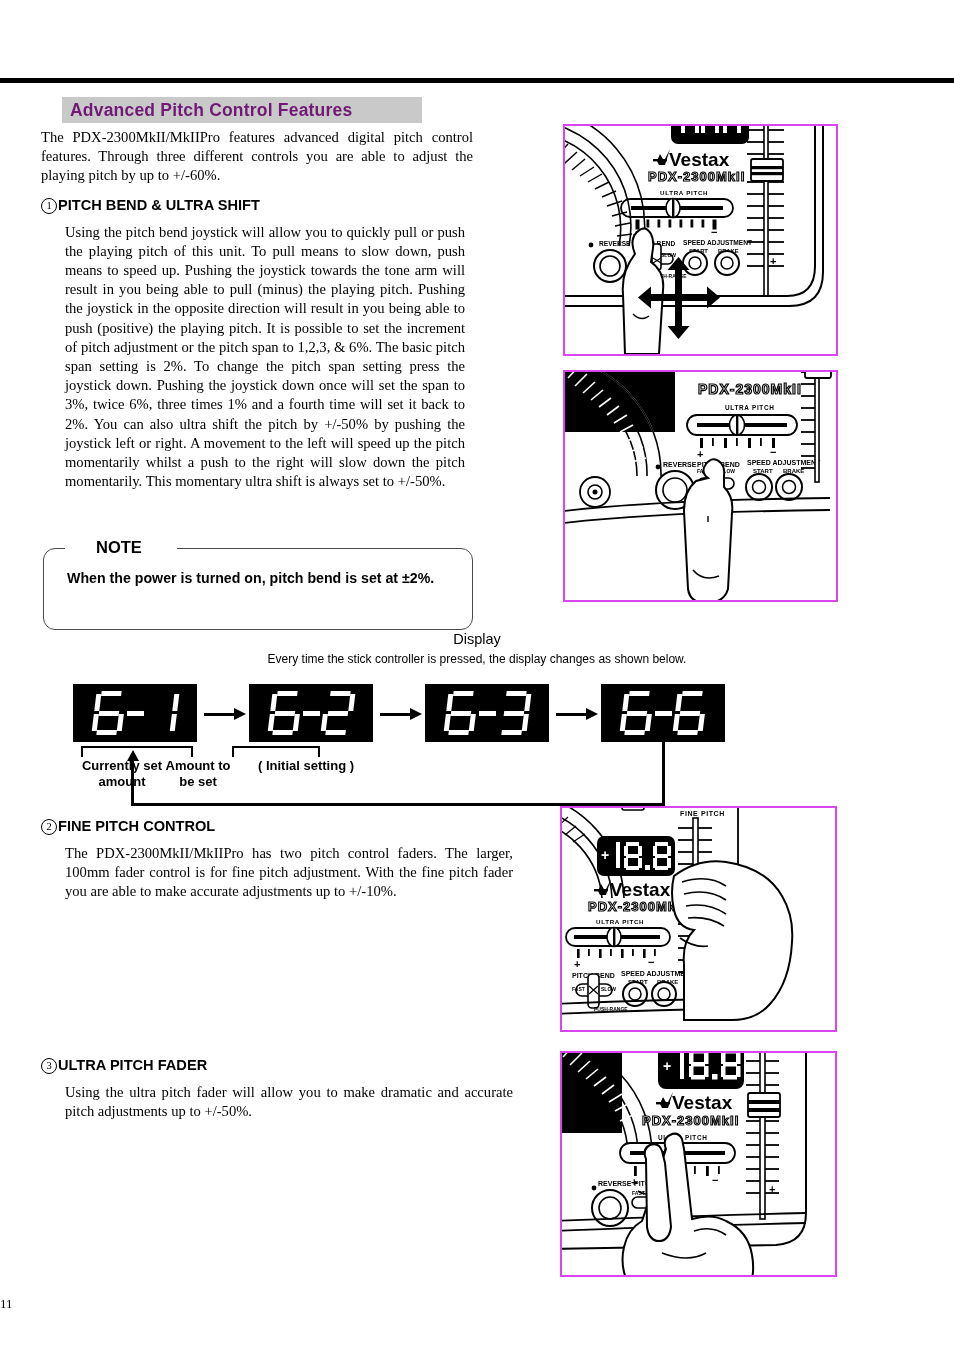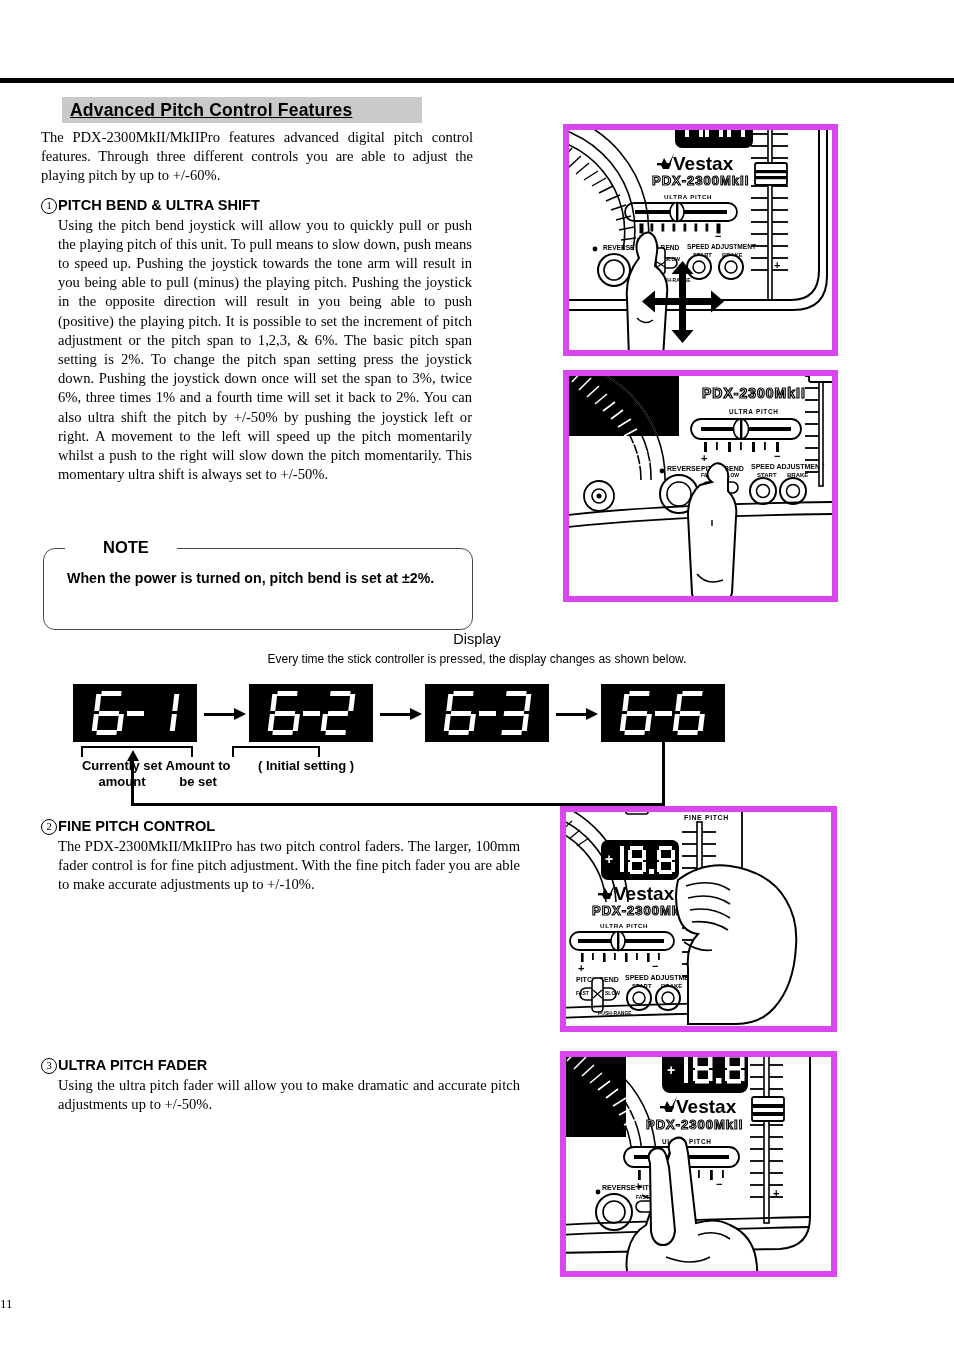--- a/index.html
+++ b/index.html
@@ -14,21 +14,21 @@
   .top-rule{position:absolute;left:0;top:78px;width:954px;height:5px;background:#000;}
 
   
   .heading-band{
     position:absolute;left:62px;top:97px;width:360px;height:26px;
     background:#c9c9c9;
   }
   .heading-text{
     position:absolute;left:70px;top:98px;width:350px;height:33px;
     font-family:"Liberation Sans", sans-serif;font-weight:bold;font-size:17.5px;
-    line-height:24px;letter-spacing:.2px;color:#000000;text-decoration:underline;
+    line-height:24px;letter-spacing:.2px;color:#701a75;
   }
 
   
   .leftcol{position:absolute;left:41px;top:128px;width:432px;}
   .intro{
     font-size:14.6px;line-height:19.2px;text-align:justify;
     text-justify:inter-word;margin:0;
   }
 
   .sec-head{
@@ -37,35 +37,35 @@
     margin:0;
   }
   .circ-num{
     display:inline-block;width:14px;height:14px;border:1.2px solid #000;
     border-radius:50%;font-size:10.5px;line-height:13px;text-align:center;
     font-family:"Liberation Serif", serif;font-weight:normal;
     position:relative;top:-1px;
   }
   .sec-body{
     font-size:14.6px;line-height:19.2px;text-align:justify;
-    margin:1px;padding-left:16px;
+    margin:8px;padding-left:16px;
   }
 
   
   .note-wrap{position:absolute;left:43px;top:548px;width:430px;height:82px;}
   .note-box{
     position:absolute;inset:0;border:1.4px solid #4a4a4a;border-radius:12px;
   }
   .note-mask{
     position:absolute;left:22px;top:-9px;height:16px;width:112px;background:#fff;
   }
   .note-title{
     position:absolute;left:47px;top:-11px;
     font-family:"Liberation Sans", sans-serif;font-weight:bold;font-size:16.5px;
-    line-height:20px;background:#fff;padding:0 6px;margin-left:7px;
+    line-height:20px;background:#fff;padding:0 6px;
   }
   .note-text{
     position:absolute;left:24px;top:20px;width:386px;
     font-family:"Liberation Sans", sans-serif;font-size:14.2px;line-height:20px;
     text-align:justify;
     font-weight:bold;
   }
 
   
   .disp-title{
@@ -128,21 +128,21 @@
     position:absolute;left:127px;top:4px;width:0;height:0;
     border-left:6px solid transparent;border-right:6px solid transparent;
     border-bottom:11px solid #000;
   }
   .loop-v{position:absolute;left:131px;top:14px;width:3px;height:46px;background:#000;}
   .loop-h{position:absolute;left:131px;top:57px;width:534px;height:3px;background:#000;}
   .loop-r{position:absolute;left:662px;top:-6px;width:3px;height:66px;background:#000;}
 
   
   .panel{
-    position:absolute;border:6px solid #d946ef;box-sizing:border-box;
+    position:absolute;border:2px solid #d946ef;box-sizing:border-box;
     background:#fff;overflow:hidden;
   }
   .p1{left:563px;top:124px;width:275px;height:232px;}
   .p2{left:563px;top:370px;width:275px;height:232px;}
   .p3{left:560px;top:806px;width:277px;height:226px;}
   .p4{left:560px;top:1051px;width:277px;height:226px;}
 
   .pnum{
     position:absolute;left:0;top:1296px;width:954px;
     font-family:Liberation Serif, serif;font-size:13px;

